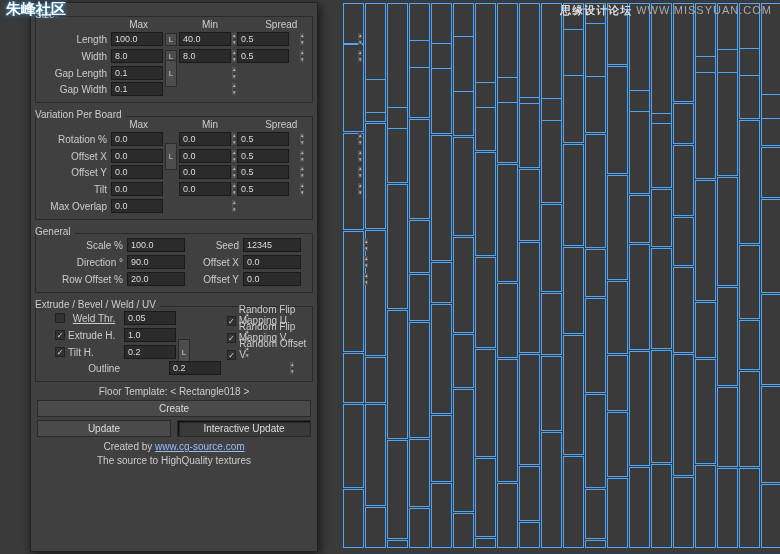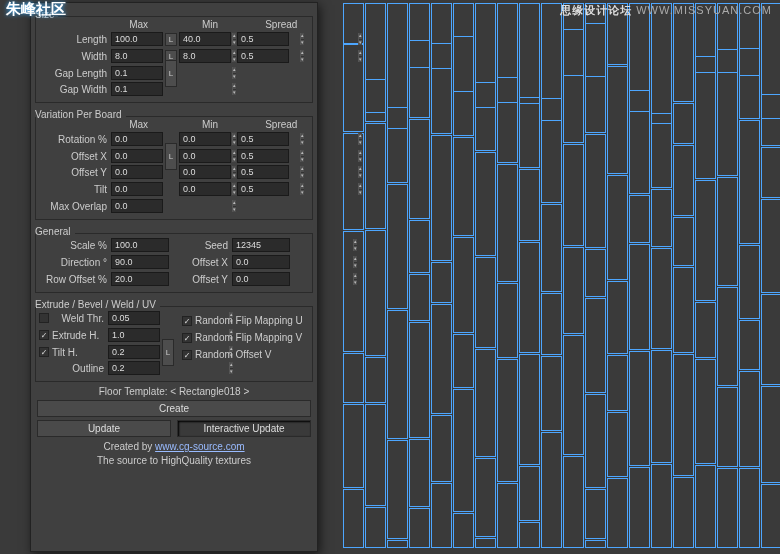--- a/index.html
+++ b/index.html
@@ -39,21 +39,21 @@
 .chk.on::after { content: "✓"; font-size: 8px; color: #ddd; }
 .chkrow { display: flex; align-items: flex-end; height: 16px; margin: 1px 0; }
 .chklbl { font-size: 10px; color: #ccc; }
 .btn { height: 17px; background: #4a4a4a; border: 1px solid #2a2a2a; color: #ddd; font-size: 10px; text-align: center; line-height: 15px; }
 .btn.active { background: #3a3a3a; border: 1px solid #666 inset; box-shadow: inset 1px 1px 2px #000; }
 .btnrow { display: flex; gap: 6px; margin: 3px 6px; }
 .btnrow .btn { flex: 1; }
 .templ { text-align: center; font-size: 10px; color: #ccc; margin: 4px 0 2px 0; }
 .foot { text-align: center; font-size: 10px; color: #ccc; line-height: 14px; margin-top: 2px; }
 .foot a { color: #9bf; text-decoration: underline; }
-.dual { display: flex; }
+.dual { display: flex; margin-left: 16px; }
 .dual .col { flex: 1; }
 </style>
 </head>
 <body>
 
 <div class="viewport">
   <div class="boards" id="boards">
       <div class="board" style="left: 0px; top: 0px; width: 21px; height: 41px;"></div>
       <div class="board" style="left: 0px; top: 41px; width: 21px; height: 88px;"></div>
       <div class="board" style="left: 0px; top: 130px; width: 21px; height: 97px;"></div>
@@ -487,21 +487,21 @@
 
   <div class="group">
     <div class="group-hr">
         <span class="group-title">Extrude / Bevel / Weld / UV</span>
       </div>
     <div class="group-body">
       <div class="dual">
         <div class="col">
           <div class="row">
               <span class="chk"></span>
-              <div class="lbl" style="width:56px;text-align:right;">Weld   Thr.</div>
+              <div class="lbl" style="width:56px;text-align:center;text-decoration:underline;">Weld   Thr.</div>
               <div class="spin">
                 <input class="spinval" value="0.05" style="">
                 <div class="arrows">
                   <div class="arr">▴</div>
                   <div class="arr">▾</div>
                 </div>
               </div>
             </div>
           <div class="row">
               <span class="chk on"></span>
@@ -519,21 +519,21 @@
               <div class="lbl" style="width:56px;text-align:left;">Tilt    H.</div>
               <div class="spin">
                 <input class="spinval" value="0.2" style="">
                 <div class="arrows">
                   <div class="arr">▴</div>
                   <div class="arr">▾</div>
                 </div>
               </div>
               <div class="L" style="height:27px;line-height:25px;">L</div>
             </div>
-          <div class="row" style="margin-top:-1px;">
+          <div class="row" style="margin-top:-1px;gap:45px;">
               <div class="lbl" style="width:69px;">Outline</div>
               <div class="spin">
                 <input class="spinval" value="0.2" style="">
                 <div class="arrows">
                   <div class="arr">▴</div>
                   <div class="arr">▾</div>
                 </div>
               </div>
             </div>
         </div>

